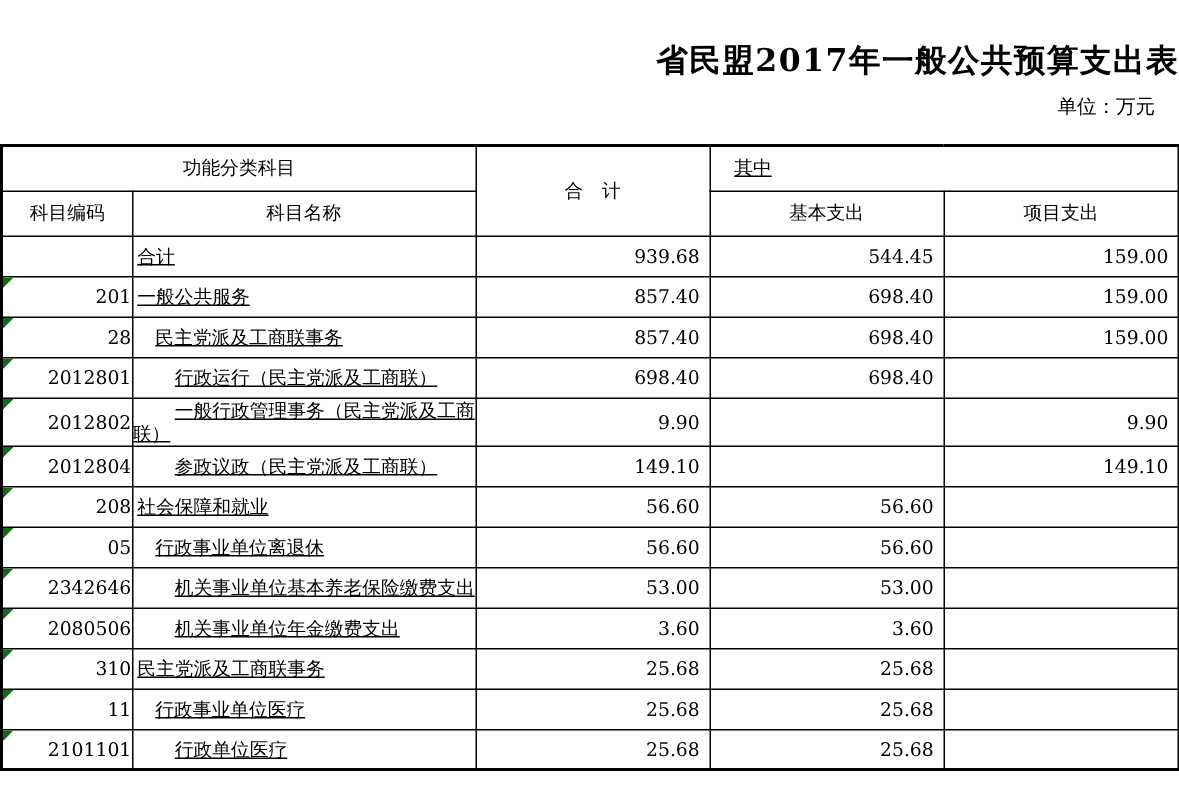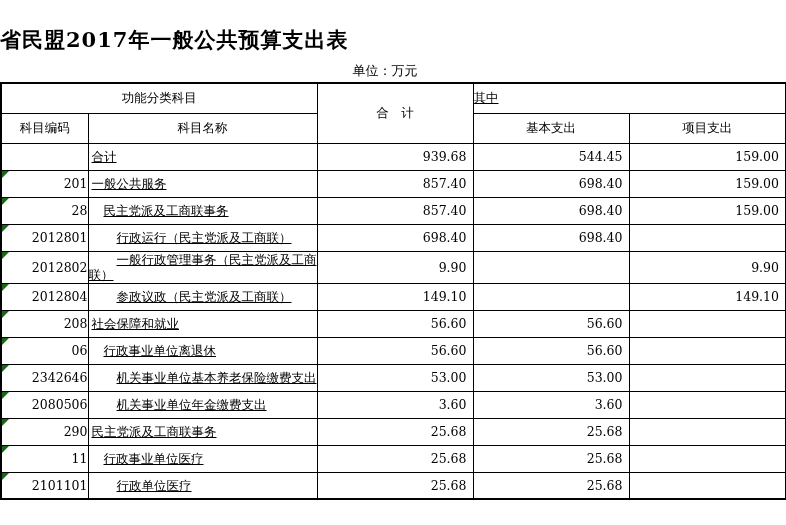--- a/index.html
+++ b/index.html
@@ -2,29 +2,29 @@
 <html style="--border: #000000; --flag-green: #156915; --bg: #ffffff; --text: #000000;"><head>
 <meta charset="utf-8">
 <style>
   :root { --border:#000000; --flag-green:#156915; --bg:#ffffff; --text:#000000; }
   * { box-sizing: border-box; margin:0; padding:0; }
   html,body { width:786px; background:var(--bg); color:var(--text); overflow:hidden; }
   body { font-family:"DejaVu Serif","Liberation Serif",serif; height:525px; }
 
   .page-title {
     margin-top:26px;
-    text-align:left;
+    text-align:right;
     font-size:21px;
     font-weight:bold;
     letter-spacing:1px;
   }
   .unit-label {
     margin-top:8px;
-    margin-bottom:2px;
-    text-align:center;
+    margin-bottom:16px;
+    text-align:right;
     font-size:13px;
     padding-right:16px;
   }
 
   table.budget {
     width:785px;
     table-layout:fixed;
     border-collapse:collapse;
     border:2px solid var(--border);
     font-size:12.5px;
@@ -35,21 +35,21 @@
   col.c-basic { width:156px; }
   col.c-project { width:157px; }
 
   th, td {
     border:1px solid var(--border);
     font-weight:normal;
     overflow:hidden;
     vertical-align:middle;
   }
   thead th { height:30px; text-align:center; }
-  thead th.left { text-align:left; padding-left:0; vertical-align:middle;text-decoration:underline; }
+  thead th.left { text-align:left; padding-left:16px; vertical-align:middle;text-decoration:underline; }
 
   tbody td { height:27px; }
   tr.tall td { height:32px; }
 
   td.code-cell { position:relative; text-align:right; }
   td.name-cell { text-align:left; line-height:1.25;text-decoration:underline; }
   td.num { text-align:right; padding-right:6px; }
 
   .ind-code-0, .ind-code-1 { padding-left:3px; }
   .ind-code-2 { }
@@ -138,42 +138,42 @@
     <td class="num">149.10</td>
   </tr>
       <tr>
     <td class="code-cell has-flag ind-code-1"><span class="flag"></span><span class="code-text">208</span></td>
     <td class="name-cell ind-name-1">社会保障和就业</td>
     <td class="num">56.60</td>
     <td class="num">56.60</td>
     <td class="num"></td>
   </tr>
       <tr>
-    <td class="code-cell has-flag ind-code-2"><span class="flag"></span><span class="code-text">06</span></td>
+    <td class="code-cell has-flag ind-code-2"><span class="flag"></span><span class="code-text">05</span></td>
     <td class="name-cell ind-name-2">行政事业单位离退休</td>
     <td class="num">56.60</td>
     <td class="num">56.60</td>
     <td class="num"></td>
   </tr>
       <tr>
     <td class="code-cell has-flag ind-code-3"><span class="flag"></span><span class="code-text">2342646</span></td>
     <td class="name-cell ind-name-3">机关事业单位基本养老保险缴费支出</td>
     <td class="num">53.00</td>
     <td class="num">53.00</td>
     <td class="num"></td>
   </tr>
       <tr>
     <td class="code-cell has-flag ind-code-3"><span class="flag"></span><span class="code-text">2080506</span></td>
     <td class="name-cell ind-name-3">机关事业单位年金缴费支出</td>
     <td class="num">3.60</td>
     <td class="num">3.60</td>
     <td class="num"></td>
   </tr>
       <tr>
-    <td class="code-cell has-flag ind-code-1"><span class="flag"></span><span class="code-text">290</span></td>
+    <td class="code-cell has-flag ind-code-1"><span class="flag"></span><span class="code-text">310</span></td>
     <td class="name-cell ind-name-1">民主党派及工商联事务</td>
     <td class="num">25.68</td>
     <td class="num">25.68</td>
     <td class="num"></td>
   </tr>
       <tr>
     <td class="code-cell has-flag ind-code-2"><span class="flag"></span><span class="code-text">11</span></td>
     <td class="name-cell ind-name-2">行政事业单位医疗</td>
     <td class="num">25.68</td>
     <td class="num">25.68</td>

